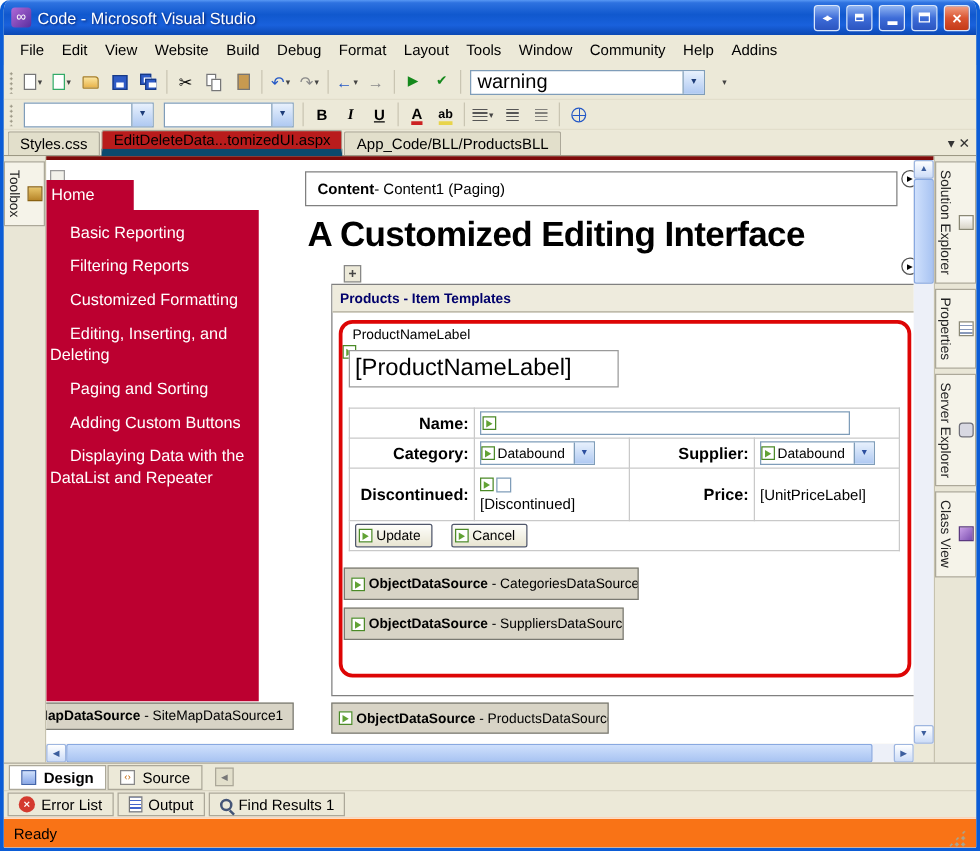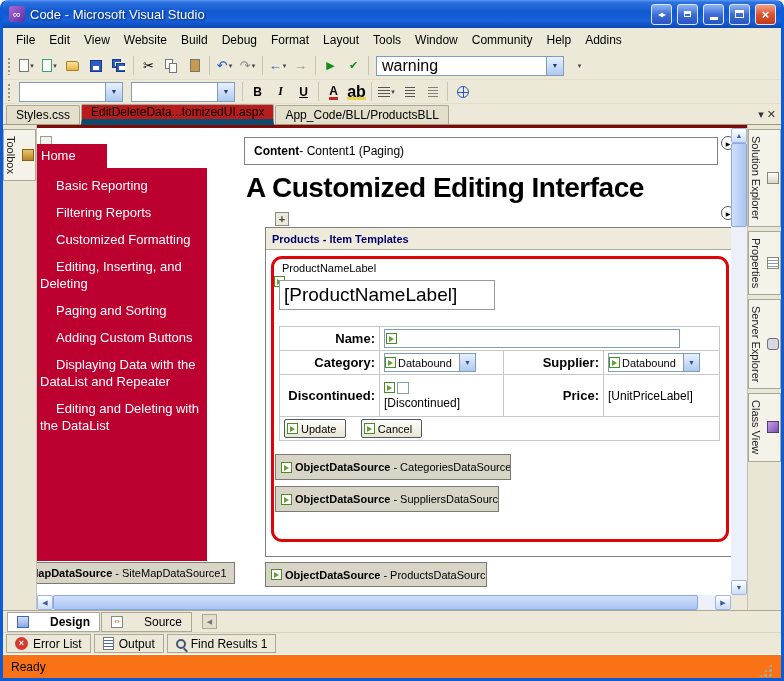--- a/index.html
+++ b/index.html
@@ -145,21 +145,21 @@
   .dd .txt{flex:1;padding-left:2px;font-size:11px;white-space:nowrap;overflow:hidden}
   .dd .dbtn{width:16px;height:17px;background:linear-gradient(#E8F1FD,#AFC9F2);border-left:1px solid #7F9DB9;
     color:#2C4F9E;font-size:7px;display:flex;align-items:center;justify-content:center}
   .chk-row{display:flex;align-items:flex-start;gap:2px;margin-bottom:2px}
   .checkbox{width:12px;height:12px;border:1px solid #7F9DB9;background:#fff;display:inline-block}
   .btn{display:inline-flex;align-items:center;gap:3px;height:19px;padding:0 9px 0 2px;border:1px solid #50576B;
     background:linear-gradient(#FEFEFB,#E8E5D2);font-size:11px;border-radius:2px;margin-right:11px}
 
   
   .viewtabs{flex:0 0 22px;background:#ECE9D8;border-top:1px solid #ACA899;display:flex;align-items:center;padding-left:4px;gap:1px}
-  .vtab-btn{display:flex;align-items:center;gap:21px;height:20px;padding:0 9px;border:1px solid #ACA899;background:#ECE9D8;white-space:nowrap}
+  .vtab-btn{display:flex;align-items:center;gap:6px;height:20px;padding:0 9px;border:1px solid #ACA899;background:#ECE9D8;white-space:nowrap}
   .vtab-btn.active{background:#fff;font-weight:bold}
   .ic-design{width:12px;height:12px;border:1px solid #4466AA;background:linear-gradient(#CFE0FC,#89A8E8)}
   .ic-source{width:12px;height:12px;background:#fff;border:1px solid #888;color:#C06000;font-size:8px;line-height:10px;text-align:center}
   .tab-scroll{width:15px;height:15px;border:1px solid #ACA899;background:#E2DFCB;font-size:7px;color:#777;
     display:flex;align-items:center;justify-content:center;margin-left:9px}
   .paneltabs{flex:0 0 22px;background:#ECE9D8;display:flex;align-items:center;padding-left:3px;gap:3px;border-top:1px solid #D8D4C2}
   .ptab{display:flex;align-items:center;gap:5px;height:19px;padding:0 8px;border:1px solid #ACA899;background:#ECE9D8;white-space:nowrap}
   .pi-error{width:13px;height:13px;border-radius:50%;background:#D43A2F;color:#fff;font-size:9px;line-height:13px;
     text-align:center;font-weight:bold}
   .pi-output{width:11px;height:13px;background:#fff;border:1px solid #777;
@@ -305,21 +305,21 @@
         <span class="fmtI">I</span>
       </div>
     <div class="tbtn">
         <span class="fmtU">U</span>
       </div>
     <div class="sep"></div>
     <div class="tbtn">
         <span class="fontA">A</span>
       </div>
     <div class="tbtn">
-        <span class="fontA hlA" style="font-size:16px">ab</span>
+        <span class="fontA hlA" style="font-size:10px">ab</span>
       </div>
     <div class="sep"></div>
     <div class="tbtn">
         <span class="bars"></span>
         <span class="drop">▾</span>
       </div>
     <div class="tbtn">
         <span class="bars" style="width:10px"></span>
       </div>
     <div class="tbtn">
@@ -359,21 +359,20 @@
           
           <div class="abs nav-home">Home</div>
           <div class="abs nav-col">
             <div class="item">Basic Reporting</div>
             <div class="item">Filtering Reports</div>
             <div class="item">Customized Formatting</div>
             <div class="item">Editing, Inserting, and Deleting</div>
             <div class="item">Paging and Sorting</div>
             <div class="item">Adding Custom Buttons</div>
             <div class="item">Displaying Data with the DataList and Repeater</div>
-            <div class="item">Editing and Deleting with the DataList</div>
           </div>
           <div class="abs graybox sitemap">
             <span class="b">SiteMapDataSource</span>
               <span> - SiteMapDataSource1</span>
           </div>
 
           
           <div class="abs content-hdr">
             <span class="b" style="font-weight:bold">Content</span>
               <span> - Content1 (Paging)</span>

